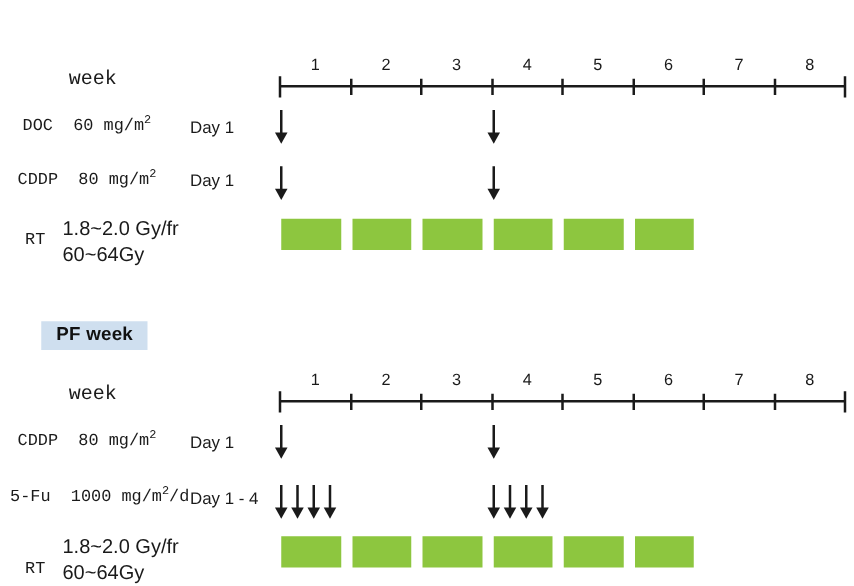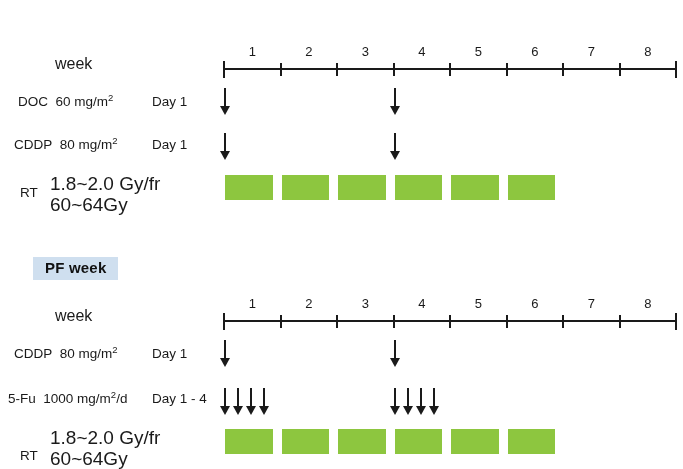--- a/index.html
+++ b/index.html
@@ -36,20 +36,21 @@
     white-space: nowrap;
   }
 
   
   .row-label {
     position: absolute;
     font-size: 13.5px;
     color: #1a1a1a;
     white-space: nowrap;
     line-height: 17px;
+    font-family: Liberation Mono, monospace;
   }
   .row-label.week {
     font-size: 16px;
   }
   .row-label .drug {
     display: inline-block;
   }
   .row-label sup {
     font-size: 9.5px;
     vertical-align: super;
@@ -58,21 +59,21 @@
   .day-label {
     position: absolute;
     font-size: 13.5px;
     color: #1a1a1a;
     white-space: nowrap;
     line-height: 17px;
     text-align: center;
   }
   .rt-dose {
     position: absolute;
-    font-size: 19px;
+    font-size: 16px;
     color: #1a1a1a;
     white-space: nowrap;
     line-height: 19px;
   }
 
   
   .axis {
     position: absolute;
     height: 1px;
   }

